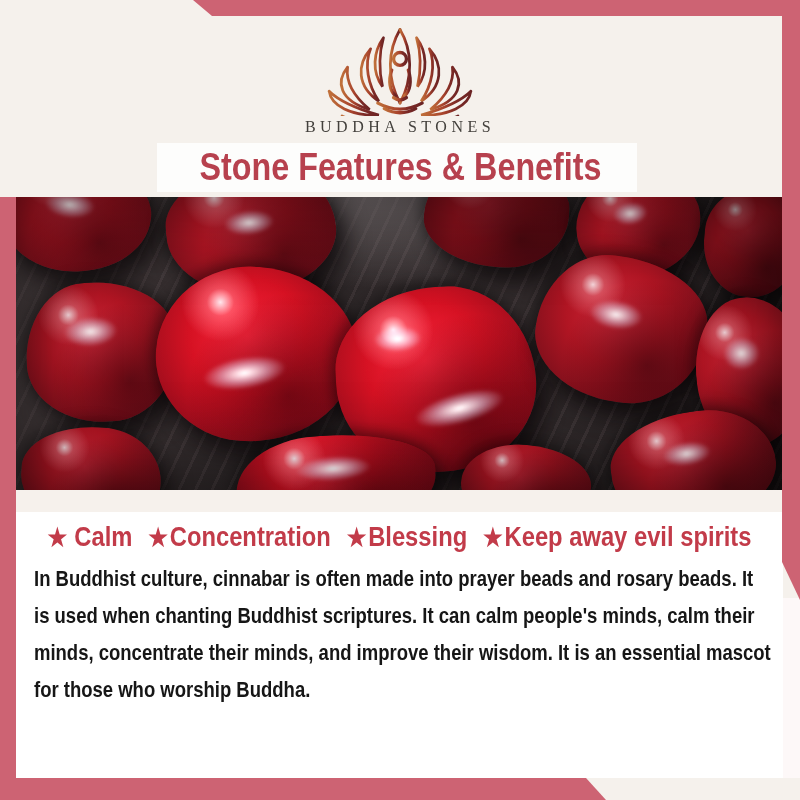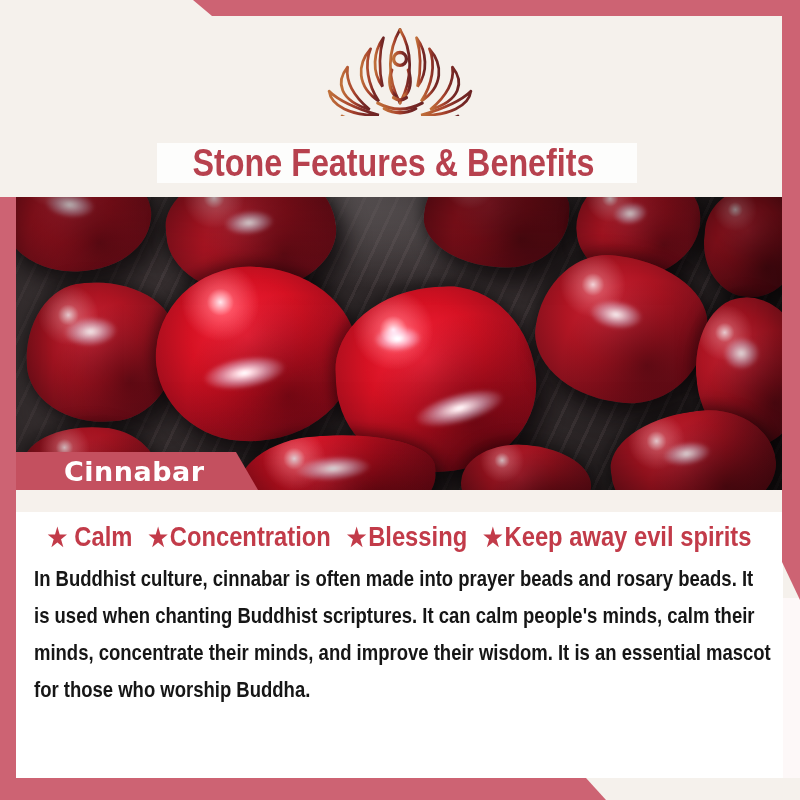--- a/index.html
+++ b/index.html
@@ -18,22 +18,22 @@
     clip-path:polygon(0 0,586px 0,100% 100%,0 100%);}
   .right-inset{position:absolute;left:783px;top:598px;width:17px;height:180px;background:#fdf8f8;z-index:1;}
 
   
   .brand-header{position:absolute;left:0;top:24px;width:100%;text-align:center;z-index:2;}
   .lotus{display:block;margin:0 auto;}
   .brand-name{margin-top:2px;font-family:"Liberation Serif",serif;font-size:16px;
     letter-spacing:4.5px;color:#43403c;font-weight:400;}
 
   
-  .title-band{position:absolute;left:157px;top:143px;width:480px;height:40px;background:#fdfdfc;
-    display:flex;align-items:center;justify-content:flex-start;z-index:2;}
+  .title-band{position:absolute;left:157px;top:143px;width:480px;height:49px;background:#fdfdfc;
+    display:flex;align-items:center;justify-content:flex-end;z-index:2;}
   .title-text{font-size:38px;font-weight:bold;color:var(--title_red,#b7414e);white-space:nowrap;
     transform:scaleX(.85);transform-origin:50% 50%;letter-spacing:0;}
 
   
   .photo{position:absolute;left:16px;top:197px;width:766px;height:293px;overflow:hidden;z-index:2;
     background:
       radial-gradient(ellipse 320px 130px at 46% 0%,rgba(165,155,157,.55),rgba(165,155,157,0) 70%),
       repeating-linear-gradient(115deg,rgba(130,112,116,.16) 0 3px,rgba(0,0,0,0) 3px 15px),
       linear-gradient(100deg,#463d3e 0%,#2b2526 35%,#332c2d 60%,#211c1d 100%);}
   .stone{position:absolute;
@@ -115,20 +115,21 @@
       <g stroke="url(#lg)" stroke-width="3.6" stroke-linecap="round">
 
         <circle cx="85" cy="38" r="7"></circle>
         <path d="M76,50 C72,62 74,73 80,78"></path>
         <path d="M94,50 C98,62 96,73 90,78"></path>
         <path d="M78,80 q7,5 14,0"></path>
         <path d="M61,86 Q85,99 109,86"></path>
         <path d="M68,92 Q85,101 102,92"></path>
       </g>
     </svg>
+    <div class="brand-name">BUDDHA STONES</div>
   </header>
 
   <div class="title-band">
     <span class="title-text">Stone Features &amp; Benefits</span>
   </div>
 
   <div class="photo" role="img" aria-label="Raw glossy red cinnabar stone chunks on a dark wooden surface">
     <div class="stone br1" style="left:-15px;top:-40px;width:150px;height:115px;transform:rotate(7deg);">
         <i class="hl" style="left:28%;top:30%;width:34%;height:24%;"></i>
       </div>
@@ -160,23 +161,20 @@
     <div class="stone br3 s-bright" style="left:220px;top:238px;width:200px;height:95px;transform:rotate(-4deg);">
         <i class="hl" style="left:30%;top:22%;width:38%;height:26%;"></i>
       </div>
     <div class="stone br1" style="left:445px;top:248px;width:130px;height:80px;transform:rotate(5deg);"></div>
     <div class="stone br2" style="left:595px;top:215px;width:165px;height:110px;transform:rotate(-8deg);">
         <i class="hl" style="left:32%;top:26%;width:30%;height:22%;"></i>
       </div>
     <div class="vignette"></div>
   </div>
 
-  <div class="photo-label">
-    <span>Cinnabar</span>
-  </div>
 
   <div class="under-photo-band"></div>
 
   <section class="details">
     <div class="features">
       <span class="feature">
           <span class="star">★</span>
           <span>Calm</span>
         </span>
       <span class="feature">

